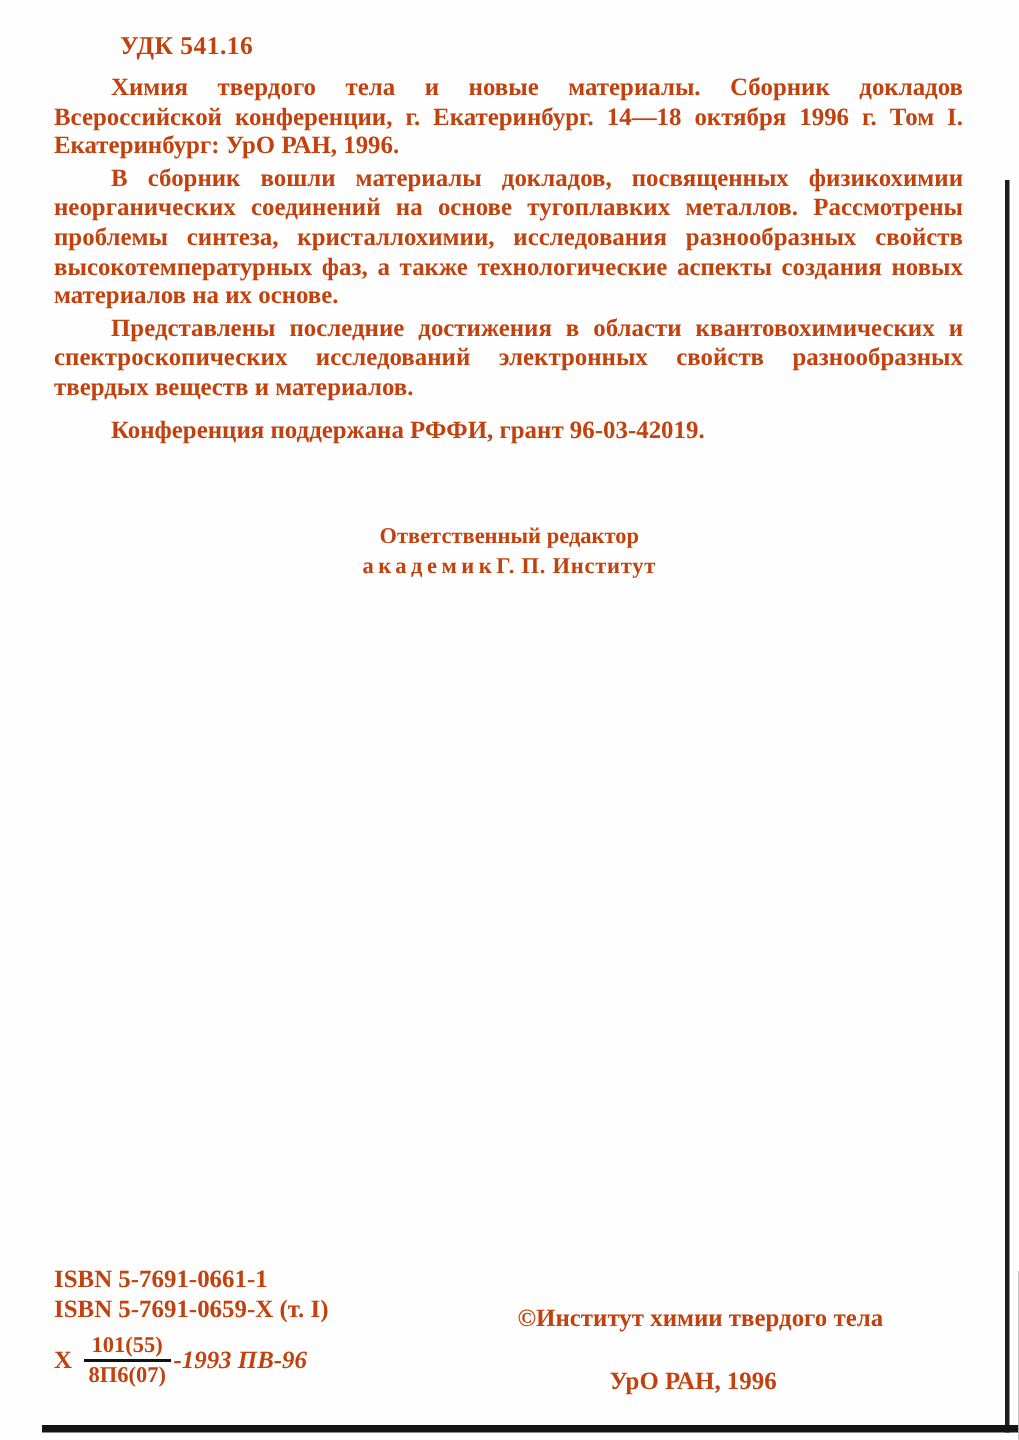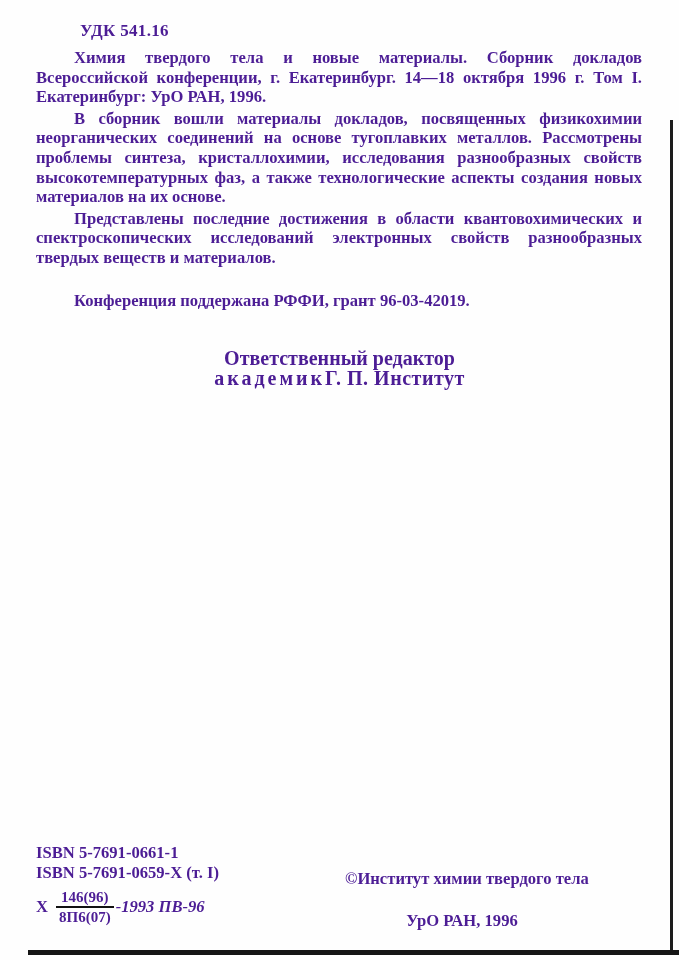--- a/index.html
+++ b/index.html
@@ -3,21 +3,21 @@
 <meta charset="utf-8">
 <style>
   html, body { margin: 0; padding: 0; background: #9a9a9a; }
   .page {
     position: relative;
     width: 679px;
     height: 960px;
     margin: 0 auto;
     background: #fefefe;
     font-family: "Liberation Serif", "DejaVu Serif", serif;
-    color: #4c1d95;
+    color: #c2410c;
     overflow: hidden;
   }
   .udk {
     position: absolute;
     top: 21px;
     left: 80px;
     font-size: 17px;
     font-weight: bold;
     letter-spacing: 0.3px;
   }
@@ -29,28 +29,28 @@
     font-size: 16.6px;
     line-height: 19.6px;
     font-weight: bold;
     text-align: justify;
   }
   .abstract p {
     margin: 0;
     text-indent: 38px;
   }
   .abstract p + p { margin-top: 2px; }
-  .abstract p.grant { margin-top: 23px; }
+  .abstract p.grant { margin-top: 9px; }
   .editor {
     position: absolute;
     top: 348px;
     left: 0;
     width: 679px;
     text-align: center;
-    font-size: 20px;
+    font-size: 15px;
     line-height: 20px;
     font-weight: bold;
   }
   .editor .rank {
     letter-spacing: 3px;
     margin-right: 0;
   }
   .editor .name {
     font-weight: bold;
     letter-spacing: 0.5px;
@@ -138,21 +138,21 @@
       <span class="rank">академик</span><span class="name">Г. П. Институт</span>
     </div>
   </div>
 
   <div class="imprint-left">
     <div>ISBN 5-7691-0661-1</div>
     <div>ISBN 5-7691-0659-X (т. I)</div>
     <div class="formula">
       <span class="prefix">Х</span>
       <span class="fraction">
-        <span class="num">146(96)</span>
+        <span class="num">101(55)</span>
         <span class="den">8П6(07)</span>
       </span>
       <span class="suffix">-1993 ПВ-96</span>
     </div>
   </div>
 
   <div class="imprint-right">
     <div class="holder">©Институт химии твердого тела</div>
     <div class="year">УрО РАН, 1996</div>
   </div>

